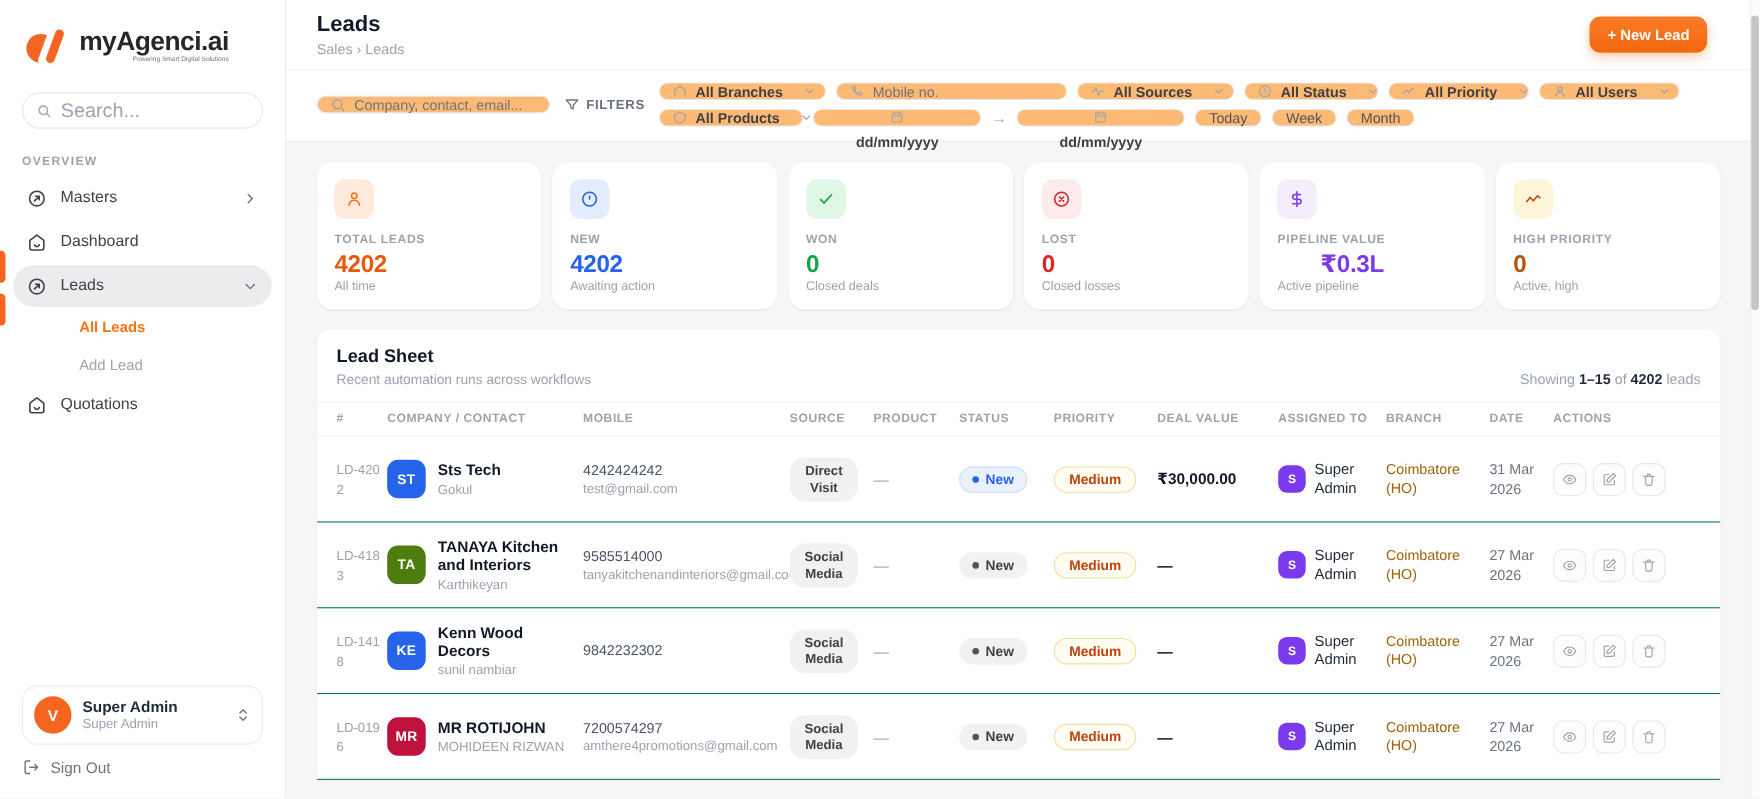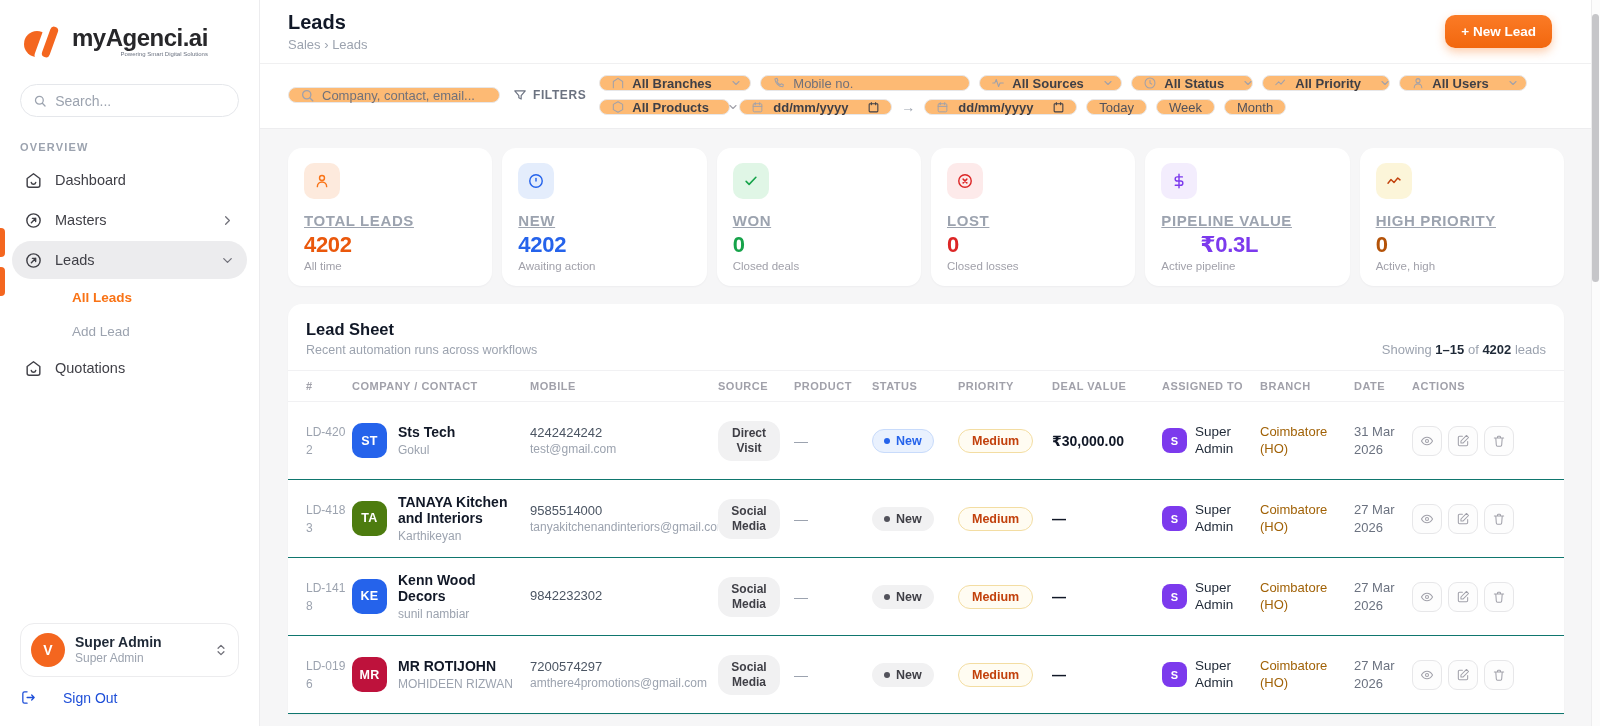--- a/index.html
+++ b/index.html
@@ -9,21 +9,21 @@
 
   
   .sidebar { position:absolute; left:0; top:0; width:260px; height:726px; background:#fff;
              border-right:1px solid #ececee; display:flex; flex-direction:column; }
   .logo-row { display:flex; align-items:center; gap:8px; padding:20px 18px 8px 22px; }
   .logo-text-wrap { display:flex; flex-direction:column; line-height:1; }
   .logo-text { font-size:24px; font-weight:700; color:#27272a; letter-spacing:-0.5px; }
   .logo-tagline { font-size:6px; color:#6b7280; align-self:flex-end; margin-top:1px; }
   .side-search { margin:14px 20px 4px; height:33px; background:#fff; border:1px solid #e5e7eb;
                  border-radius:18px; display:flex; align-items:center; gap:8px; padding:0 12px; color:#9ca3af; }
-  .side-search input { border:none; outline:none; background:transparent; font-size:14px; color:#374151; width:100%;
+  .side-search input { border:none; outline:none; background:transparent; font-size:18px; color:#374151; width:100%;
                        font-family:inherit; }
   .side-search input::placeholder { color:#9ca3af; }
   .section-label { margin:20px 20px 8px; font-size:11px; font-weight:700; color:#9ca3af; letter-spacing:1.2px; }
   .nav { display:flex; flex-direction:column; gap:2px; padding:0 12px; }
   .nav-item { display:flex; align-items:center; gap:12px; height:38px; padding:0 12px; border-radius:19px;
               font-size:14.5px; color:#3f3f46; cursor:pointer; }
   .nav-item .nicon { display:flex; color:#3f3f46; }
   .nav-item.active { background:#ececee; }
   .nav-item .grow { flex:1; }
   .nav-sub { padding:0 12px 0 60px; display:flex; align-items:center; height:32px; font-size:13.5px; cursor:pointer; }
@@ -31,21 +31,21 @@
   .nav-sub.muted { color:#9ca3af; }
   .edge-bar { position:absolute; left:0; width:5px; height:29px; background:#f4661f; border-radius:0 4px 4px 0; }
   .sidebar-spacer { flex:1; }
   .user-card { margin:0 20px 10px; border:1px solid #ececee; border-radius:14px; padding:9px 10px;
                display:flex; align-items:center; gap:10px; cursor:pointer; }
   .user-avatar { width:34px; height:34px; border-radius:50%; background:#f4661f; color:#fff; font-weight:700;
                  font-size:14px; display:flex; align-items:center; justify-content:center; }
   .user-meta { flex:1; line-height:1.2; }
   .user-name { font-size:14px; font-weight:700; color:#1f2937; }
   .user-role { font-size:12px; color:#9ca3af; }
-  .signout { margin:2px 20px 20px; display:flex; align-items:center; gap:26px; color:#1d4ed8; font-size:14px; cursor:pointer; }
+  .signout { margin:2px 20px 20px; display:flex; align-items:center; gap:9px; color:#737373; font-size:14px; cursor:pointer; }
 
   
   .main { position:absolute; left:260px; top:0; width:1332px; height:726px; display:flex; flex-direction:column; }
   .topbar { background:#fff; height:64px; display:flex; align-items:center; justify-content:space-between;
             padding:0 40px 0 28px; border-bottom:1px solid #f0f0f1; flex:0 0 auto; }
   .page-title { font-size:20px; font-weight:700; color:#111827; }
   .breadcrumb { font-size:13px; color:#9ca3af; margin-top:3px; }
   .btn-new-lead { background:linear-gradient(180deg,#fb7b26,#f2670e); color:#fff; border:none; border-radius:10px;
                   height:33px; padding:0 16px; font-size:13.5px; font-weight:700; display:flex; align-items:center;
                   gap:7px; cursor:pointer; box-shadow:0 4px 10px rgba(249,115,22,.35); font-family:inherit; }
@@ -59,31 +59,31 @@
   .chip .chev { color:#a1a1aa; display:flex; margin-left:4px; }
   .chip input { border:none; outline:none; background:transparent; font-size:13px; color:#374151; width:100%;
                 font-family:inherit; font-weight:400; }
   .chip input::placeholder { color:#71717a; }
   .filter-search { width:212px; font-weight:400; cursor:text; }
   .filters-label { display:flex; align-items:center; gap:6px; font-size:12px; font-weight:700; color:#6b7280;
                    letter-spacing:0.6px; }
   .chip-grid { display:flex; flex-direction:column; gap:8px; }
   .chip-row { display:flex; align-items:center; gap:9px; }
   .chip.mobile-chip { width:210px; cursor:text; }
-  .chip.date-chip { gap:9px; }
+  .chip.date-chip { gap:9px;flex-direction:column; }
   .chip.quick { font-weight:500; color:#52525b; padding:0 12px; }
   .range-arrow { color:#9ca3af; font-size:14px; }
 
   
   .content { flex:1; overflow:hidden; padding:19px 28px 0; }
   .stats { display:flex; gap:10px; }
   .stat-card { flex:1; background:#fff; border-radius:14px; padding:15px 16px 14px; box-shadow:0 1px 2px rgba(17,24,39,.04); }
   .stat-chip { width:36px; height:36px; border-radius:10px; display:flex; align-items:center; justify-content:center;
                margin-bottom:13px; }
-  .stat-label { font-size:15px; font-weight:700; color:#9ca3af; letter-spacing:0.6px;text-decoration:underline; }
+  .stat-label { font-size:11px; font-weight:700; color:#9ca3af; letter-spacing:0.6px; }
   .stat-value { font-size:22px; font-weight:800; margin:3px 0 2px; letter-spacing:-0.3px; }
   .stat-sub { font-size:11.5px; color:#a1a1aa; }
 
   
   .sheet { margin-top:18px; background:#fff; border-radius:14px 14px 0 0; box-shadow:0 1px 2px rgba(17,24,39,.04);
            overflow:hidden; }
   .sheet-head { display:flex; align-items:flex-end; justify-content:space-between; padding:16px 18px 13px; }
   .sheet-title { font-size:16.5px; font-weight:700; color:#111827; }
   .sheet-sub { font-size:12.5px; color:#9ca3af; margin-top:4px; }
   .showing { font-size:13px; color:#9ca3af; }
@@ -156,38 +156,38 @@
       </svg>
       <input type="text" placeholder="Search..." style="">
     </div>
 
     <div class="section-label">OVERVIEW</div>
 
     <nav class="nav">
       <div class="nav-item">
         <span class="nicon">
           <svg width="19" height="19" viewBox="0 0 24 24" fill="none" stroke="currentColor" stroke-width="1.8" stroke-linecap="round" stroke-linejoin="round">
-            <path d="M4 9.5 12 3.5l8 6v8.5a2.5 2.5 0 0 1-2.5 2.5h-11A2.5 2.5 0 0 1 4 18Z"></path>
-            <path d="M9.2 14.5a2.9 2.9 0 0 0 5.6 0"></path>
-          </svg>
-        </span>
-        <span>Dashboard</span>
-      </div>
-      <div class="nav-item">
-        <span class="nicon">
-          <svg width="19" height="19" viewBox="0 0 24 24" fill="none" stroke="currentColor" stroke-width="1.8" stroke-linecap="round" stroke-linejoin="round">
             <circle cx="12" cy="12" r="8.4"></circle>
               <path d="M9.3 14.7 14.7 9.3M10.6 9.3h4.1v4.1"></path>
           </svg>
         </span>
         <span>Masters</span>
         <span class="grow"></span>
         <svg width="15" height="15" viewBox="0 0 24 24" fill="none" stroke="#71717a" stroke-width="2" stroke-linecap="round" stroke-linejoin="round">
             <path d="m9 6 6 6-6 6"></path>
           </svg>
+      </div>
+      <div class="nav-item">
+        <span class="nicon">
+          <svg width="19" height="19" viewBox="0 0 24 24" fill="none" stroke="currentColor" stroke-width="1.8" stroke-linecap="round" stroke-linejoin="round">
+            <path d="M4 9.5 12 3.5l8 6v8.5a2.5 2.5 0 0 1-2.5 2.5h-11A2.5 2.5 0 0 1 4 18Z"></path>
+            <path d="M9.2 14.5a2.9 2.9 0 0 0 5.6 0"></path>
+          </svg>
+        </span>
+        <span>Dashboard</span>
       </div>
       <div class="nav-item active">
         <span class="nicon">
           <svg width="19" height="19" viewBox="0 0 24 24" fill="none" stroke="currentColor" stroke-width="1.8" stroke-linecap="round" stroke-linejoin="round">
             <circle cx="12" cy="12" r="8.4"></circle>
               <path d="M9.3 14.7 14.7 9.3M10.6 9.3h4.1v4.1"></path>
           </svg>
         </span>
         <span>Leads</span>
         <span class="grow"></span>

